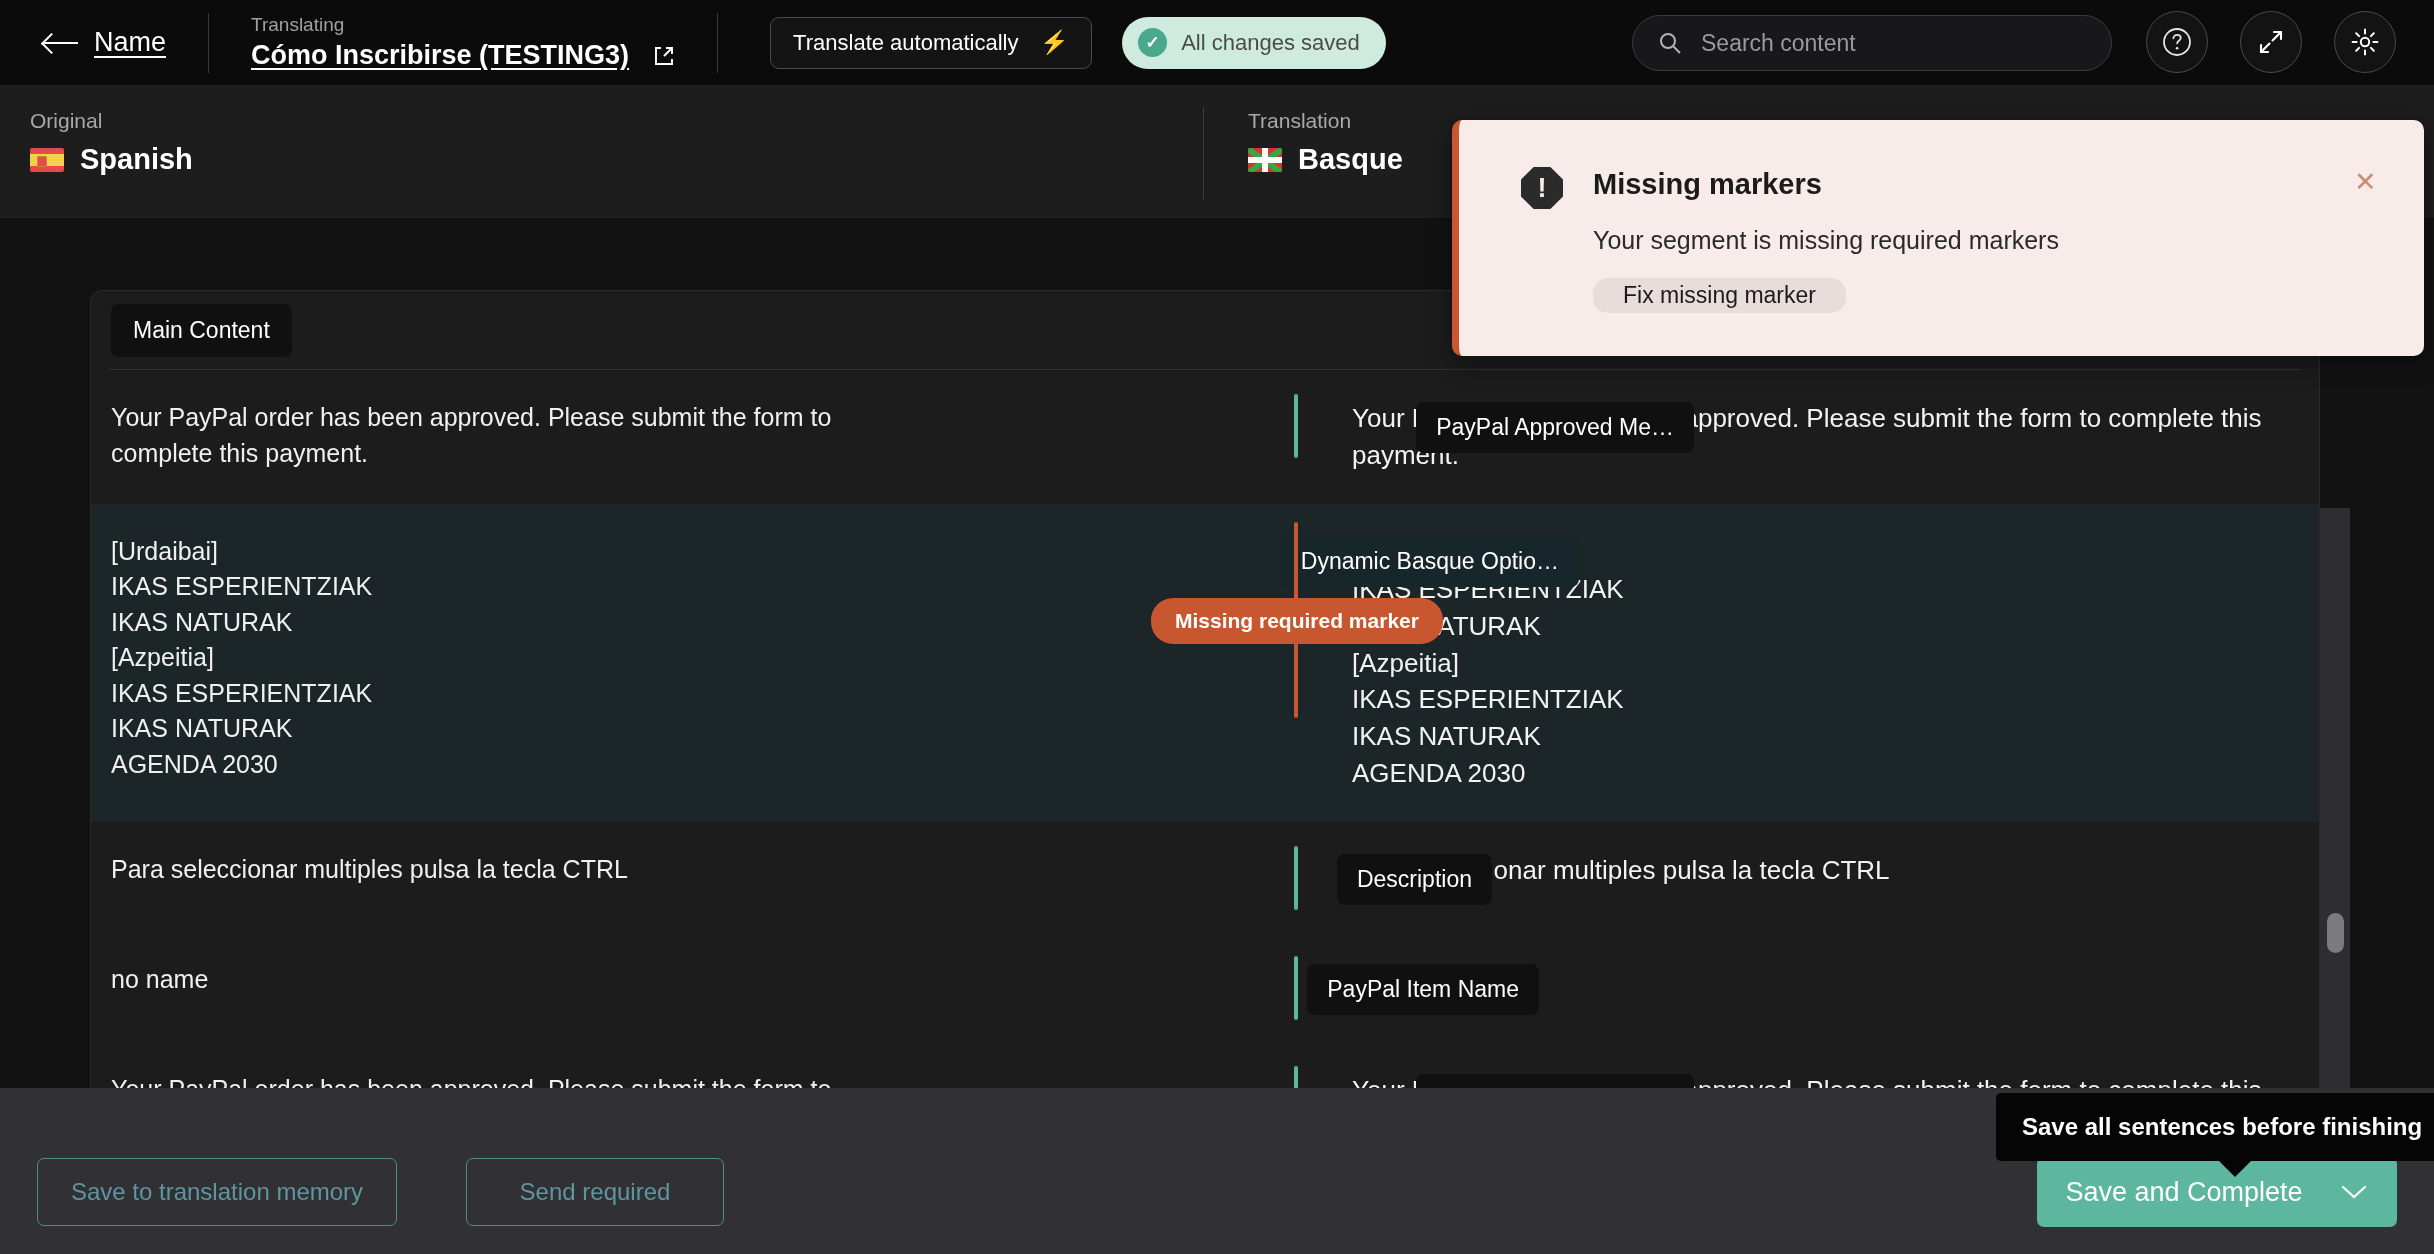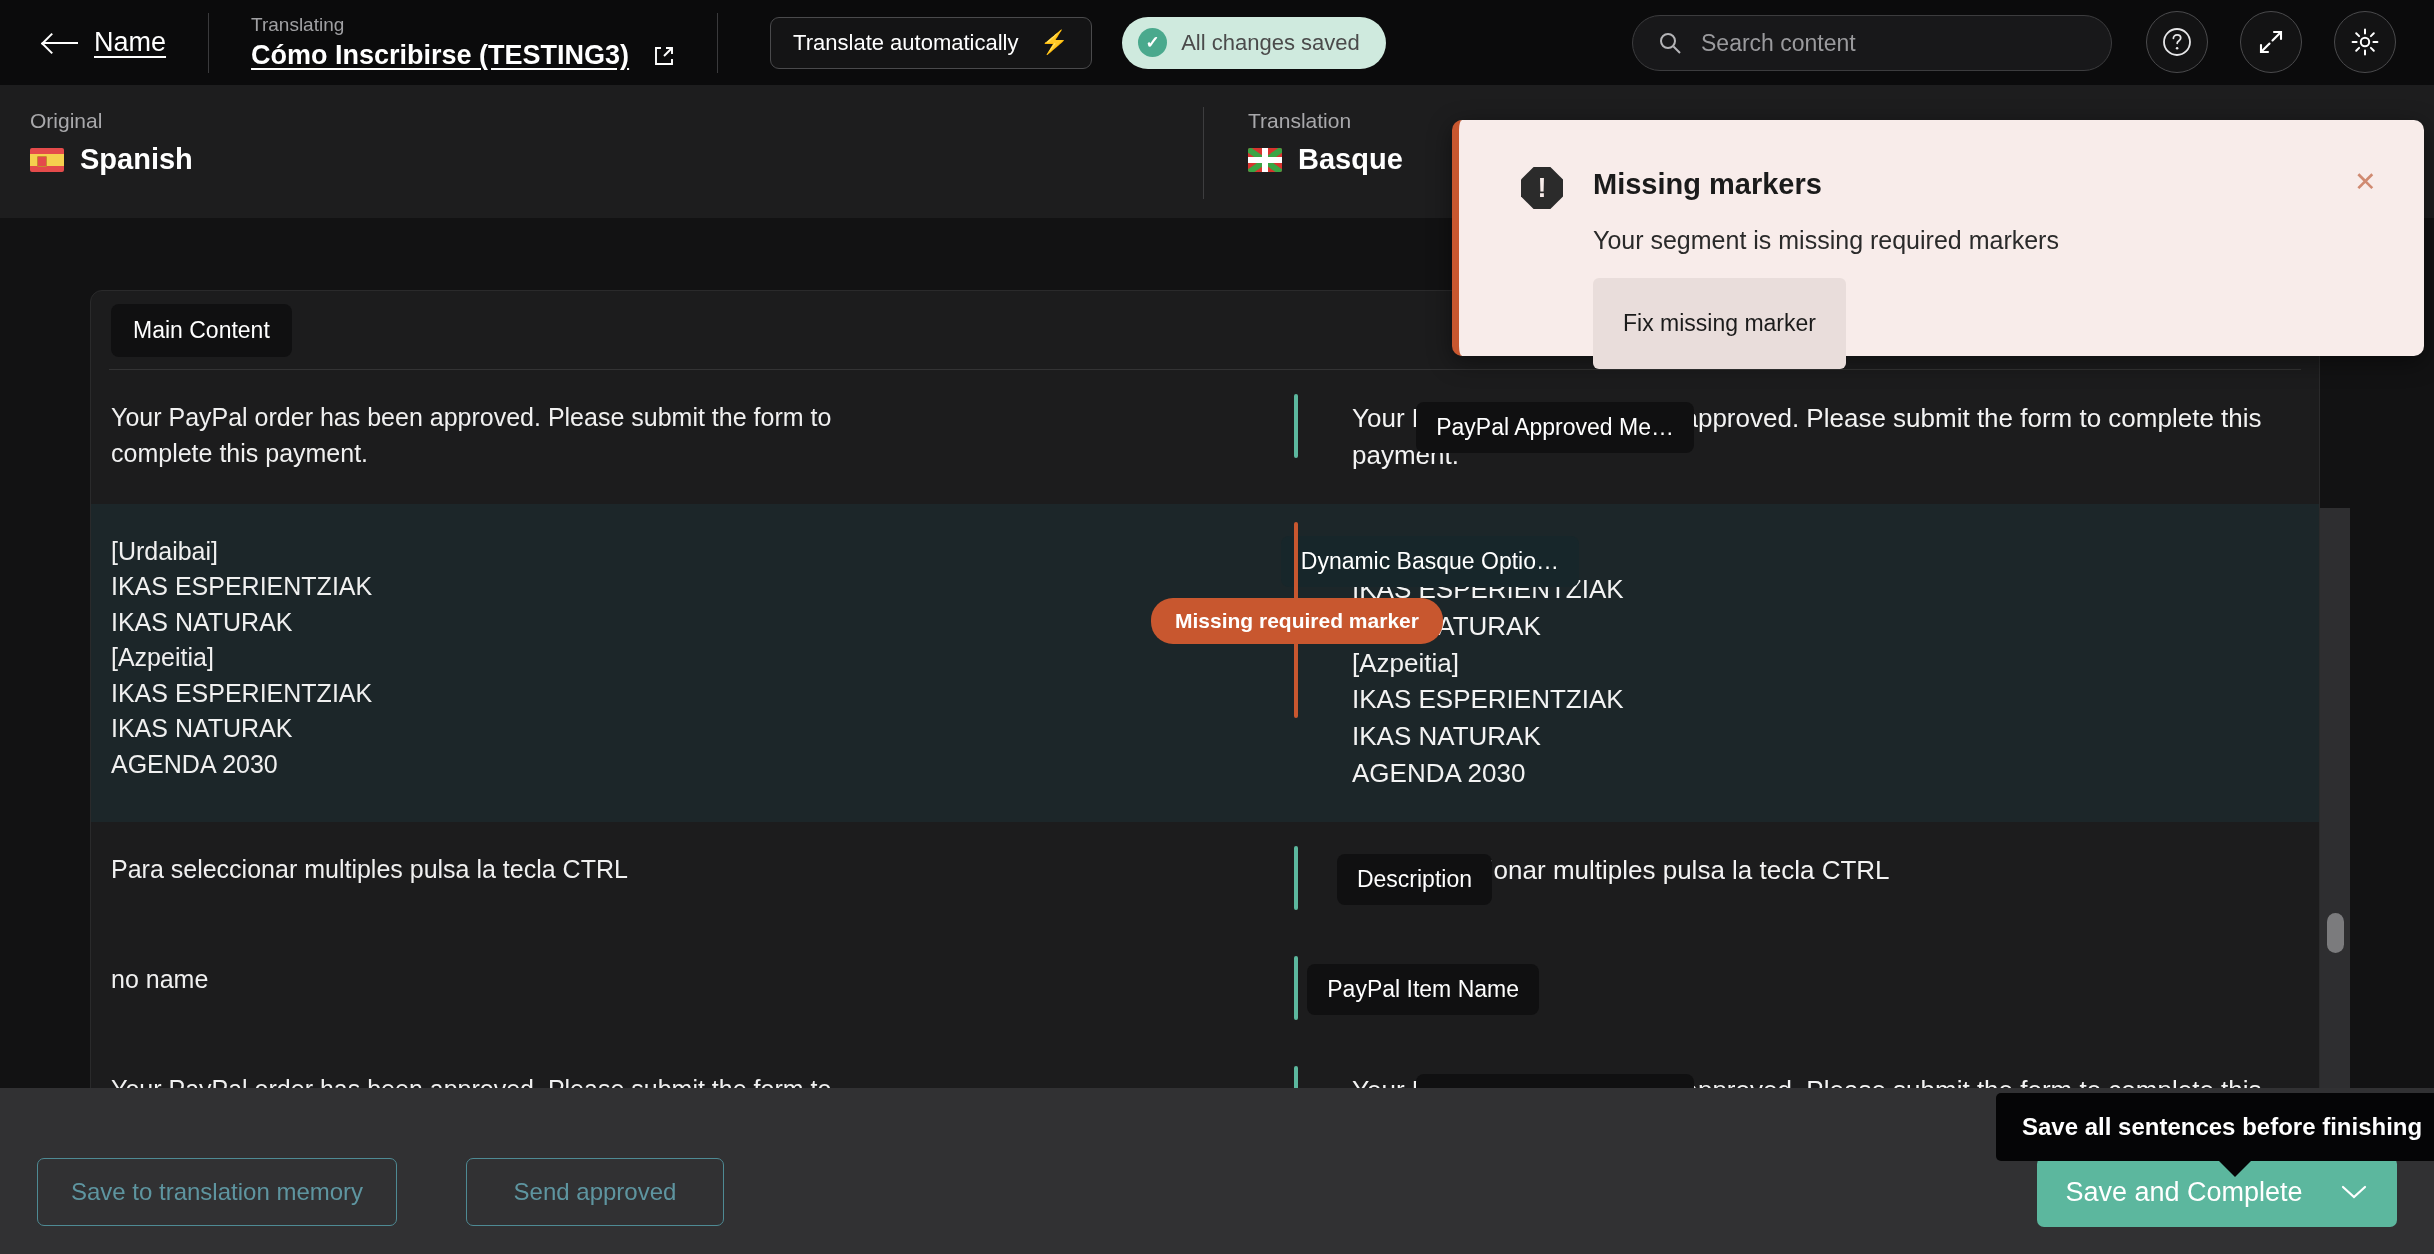--- a/index.html
+++ b/index.html
@@ -166,21 +166,21 @@
     position: absolute; left: 62px; top: 47px; width: 42px; height: 42px;
     background: #2b2b2b; clip-path: polygon(30% 0,70% 0,100% 30%,100% 70%,70% 100%,30% 100%,0 70%,0 30%);
     display: flex; align-items: center; justify-content: center;
     color: #f8ecea; font-size: 27px; font-weight: 700; line-height: 1;
   }
   .toast-title { position: absolute; left: 134px; top: 48px; color: #1b1b1b; font-size: 29px; font-weight: 700; }
   .toast-body { position: absolute; left: 134px; top: 106px; color: #2a2a2a; font-size: 25px; }
   .toast-btn {
     position: absolute; left: 134px; top: 158px;
     background: #e9dddb; color: #1b1b1b; font-size: 23px;
-    padding: 32px 30px; border: 0; border-radius: 6px; cursor: pointer;
+    padding: 4px 30px; border: 0; border-radius: 15px; cursor: pointer;
     font-family: "Liberation Sans", sans-serif;
   }
   .toast-close {
     position: absolute; left: 895px; top: 46px; color: #d08a71; font-size: 27px;
     background: none; border: 0; cursor: pointer; font-family: "Liberation Sans", sans-serif;
   }
 
   
   .footer {
     position: absolute; left: 0; top: 1088px; width: 2434px; height: 166px;
@@ -416,21 +416,21 @@
   <div class="toast">
     <span class="toast-icon">!</span>
     <span class="toast-title">Missing markers</span>
     <span class="toast-body">Your segment is missing required markers</span>
     <button class="toast-btn">Fix missing marker</button>
     <button class="toast-close">✕</button>
   </div>
 
   <div class="footer"></div>
   <button class="ghost-btn tm">Save to translation memory</button>
-  <button class="ghost-btn fb">Send approved</button>
+  <button class="ghost-btn fb">Send required</button>
 
 
   <div class="tooltip">Save all sentences before finishing</div>
 
   <button class="save-btn">
     <span>Save and Complete</span>
     <span>
       <svg width="30" height="18" viewBox="0 0 30 18" fill="none" stroke="#ffffff" stroke-width="2.2" stroke-linecap="round">
         <path d="M4 4 L15 14 L26 4"></path>
       </svg>

